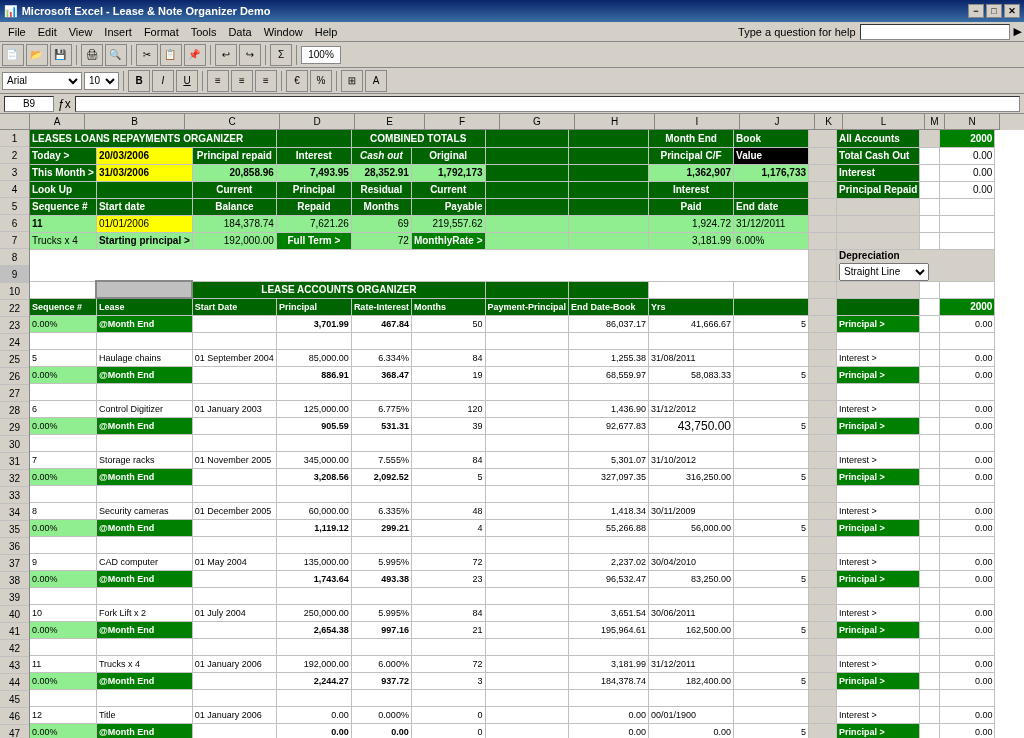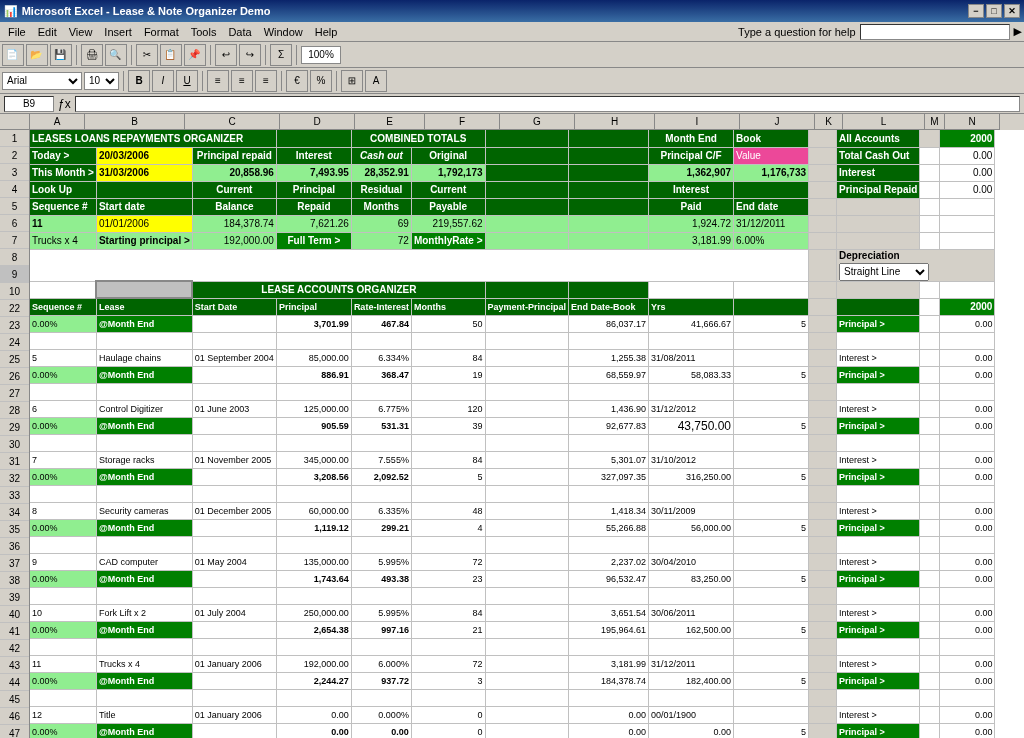--- a/index.html
+++ b/index.html
@@ -197,21 +197,21 @@
         <tr>
           <td style="background:#006400;color:white;font-weight:bold;">Today &gt;</td>
           <td style="background:#FFFF00;font-weight:bold;">20/03/2006</td>
           <td style="background:#006400;color:white;font-weight:bold;text-align:center;">Principal repaid</td>
           <td style="background:#006400;color:white;font-weight:bold;text-align:center;">Interest</td>
           <td style="background:#006400;color:white;font-weight:bold;text-align:center;font-style:italic;">Cash out</td>
           <td style="background:#006400;color:white;font-weight:bold;text-align:center;">Original</td>
           <td style="background:#006400;"></td>
           <td style="background:#006400;"></td>
           <td style="background:#006400;color:white;font-weight:bold;text-align:center;">Principal C/F</td>
-          <td style="background:#ec4899;color:white;font-weight:normal;">Value</td>
+          <td style="background:#000000;color:white;font-weight:bold;">Value</td>
           <td style="background:#d4d0c8;"></td>
           <td style="background:#006400;color:white;font-weight:bold;">Total Cash Out</td>
           <td></td>
           <td style="background:white;text-align:right;">0.00</td>
         </tr>
 
         <tr>
           <td style="background:#006400;color:white;font-weight:bold;">This Month &gt;</td>
           <td style="background:#FFFF00;font-weight:bold;">31/03/2006</td>
           <td style="background:#90EE90;text-align:right;font-weight:bold;">20,858.96</td>
@@ -244,21 +244,21 @@
           <td></td>
           <td style="text-align:right;">0.00</td>
         </tr>
 
         <tr>
           <td style="background:#006400;color:white;font-weight:bold;">Sequence #</td>
           <td style="background:#006400;color:white;font-weight:bold;">Start date</td>
           <td style="background:#006400;color:white;font-weight:bold;text-align:center;">Balance</td>
           <td style="background:#006400;color:white;font-weight:bold;text-align:center;">Repaid</td>
           <td style="background:#006400;color:white;font-weight:bold;text-align:center;">Months</td>
-          <td style="background:#006400;color:white;font-weight:bold;text-align:center;">Payable</td>
+          <td style="background:#006400;color:white;font-weight:bold;text-align:right;">Payable</td>
           <td style="background:#006400;"></td>
           <td style="background:#006400;"></td>
           <td style="background:#006400;color:white;font-weight:bold;text-align:center;">Paid</td>
           <td style="background:#006400;color:white;font-weight:bold;">End date</td>
           <td style="background:#d4d0c8;"></td>
           <td style="background:#d4d0c8;"></td>
           <td></td>
           <td></td>
         </tr>
 
@@ -423,21 +423,21 @@
               <td></td>
               <td style="background:#d4d0c8;"></td>
               <td></td>
               <td></td>
               <td></td>
         </tr>
 
         <tr>
           <td style="font-size:9px;">6</td>
           <td style="font-size:9px;">Control Digitizer</td>
-          <td style="font-size:9px;">01 June 2003</td>
+          <td style="font-size:9px;">01 January 2003</td>
           <td style="text-align:right;font-size:9px;">125,000.00</td>
           <td style="text-align:right;font-size:9px;">6.775%</td>
           <td style="text-align:right;font-size:9px;">120</td>
           <td style="font-size:9px;"></td>
           <td style="text-align:right;font-size:9px;">1,436.90</td>
           <td style="font-size:9px;">31/12/2012</td>
           <td style="font-size:9px;"></td>
           <td style="background:#d4d0c8;"></td>
           <td style="font-size:9px;">Interest &gt;</td>
           <td></td>

